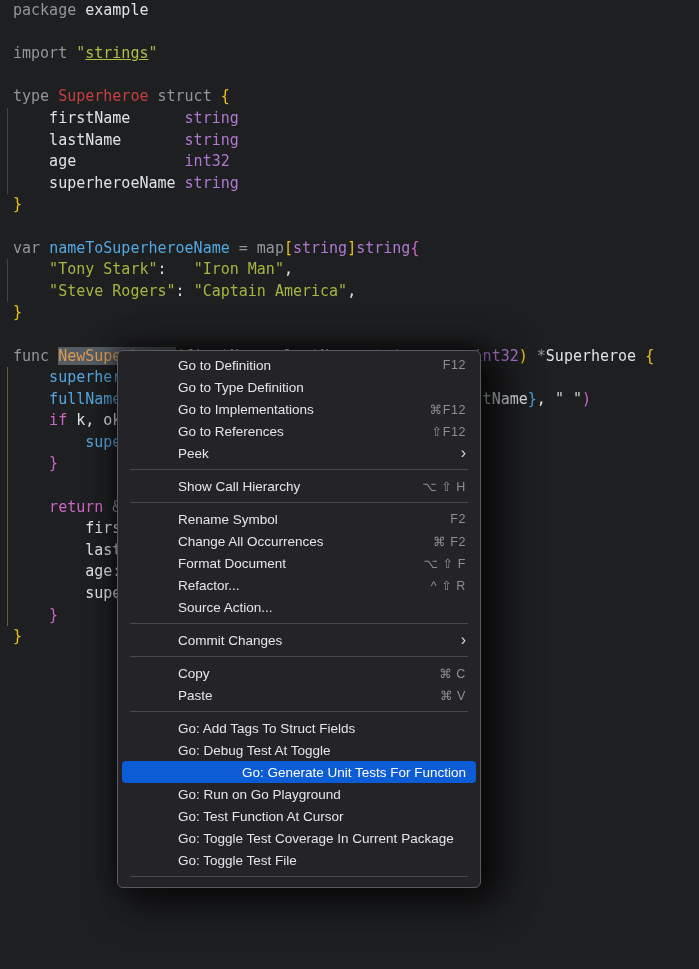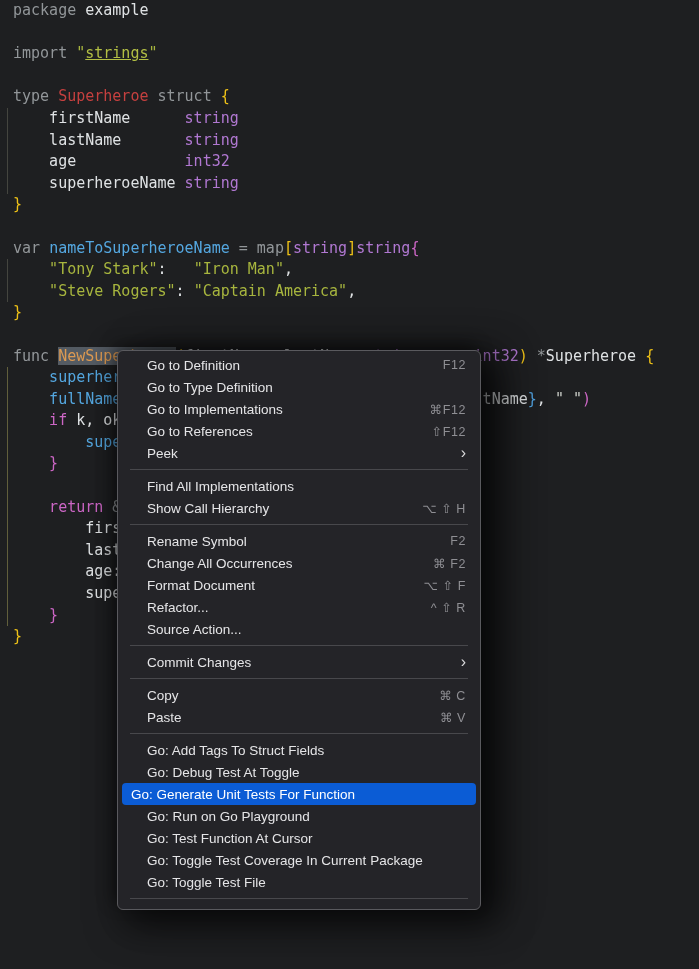--- a/index.html
+++ b/index.html
@@ -25,31 +25,31 @@
     border:1px solid #5a5a5e;
     border-radius:6px;
     padding:3px 0 5px 0;
     z-index:10;
     box-shadow:10px 12px 34px 6px rgba(0,0,0,0.55),
                -4px -6px 16px rgba(0,0,0,0.38),
                22px 2px 40px rgba(0,0,0,0.40);
   }
   .menu-item{
     height:22px;display:flex;align-items:center;justify-content:space-between;
-    padding:0 14px 0 29px;
-    font-size:13.5px;color:#e5e5e7;
+    padding:0 14px 0 13px;
+    font-size:13.5px;color:#e5e5e7;margin-left:47px;
   }
   .menu-item .label{white-space:nowrap;}
   .menu-item .shortcut{
     color:#8f8f94;font-size:12.5px;letter-spacing:0.6px;white-space:nowrap;
   }
   .menu-item .chevron{color:#d8d8da;font-size:16px;line-height:16px;}
   .menu-item.selected{
     background:#0b5cd5;border-radius:4px;
-    margin:0 4px;padding:0 10px 0 9px;color:#ffffff;
+    margin:0 4px;padding:0 10px 0 9px;color:#ffffff;justify-content:flex-end;
   }
   .menu-sep{border-top:1px solid #48484c;margin:5px 12px;}
 </style>
 </head>
 <body>
 
 <div class="editor" style="background: rgb(30, 31, 33);"><div class="code-line"><span style="color: rgb(146, 150, 153);">package </span><span style="color: rgb(223, 226, 228);">example</span></div><div class="code-line">&nbsp;</div><div class="code-line"><span style="color: rgb(146, 150, 153);">import </span><span style="color: rgb(167, 181, 62);">"</span><span style="color: rgb(179, 191, 68); text-decoration: underline;">strings</span><span style="color: rgb(167, 181, 62);">"</span></div><div class="code-line">&nbsp;</div><div class="code-line"><span style="color: rgb(146, 150, 153);">type </span><span style="color: rgb(197, 64, 63);">Superheroe</span><span style="color: rgb(146, 150, 153);"> struct </span><span style="color: rgb(238, 193, 23);">{</span></div><div class="code-line"><span style="color: rgb(223, 226, 228);">    firstName      </span><span style="color: rgb(177, 120, 210);">string</span></div><div class="code-line"><span style="color: rgb(223, 226, 228);">    lastName       </span><span style="color: rgb(177, 120, 210);">string</span></div><div class="code-line"><span style="color: rgb(223, 226, 228);">    age            </span><span style="color: rgb(177, 120, 210);">int32</span></div><div class="code-line"><span style="color: rgb(223, 226, 228);">    superheroeName </span><span style="color: rgb(177, 120, 210);">string</span></div><div class="code-line"><span style="color: rgb(238, 193, 23);">}</span></div><div class="code-line">&nbsp;</div><div class="code-line"><span style="color: rgb(146, 150, 153);">var </span><span style="color: rgb(84, 167, 224);">nameToSuperheroeName</span><span style="color: rgb(146, 150, 153);"> = map</span><span style="color: rgb(238, 193, 23);">[</span><span style="color: rgb(177, 120, 210);">string</span><span style="color: rgb(238, 193, 23);">]</span><span style="color: rgb(177, 120, 210);">string</span><span style="color: rgb(204, 102, 197);">{</span></div><div class="code-line"><span style="color: rgb(167, 181, 62);">    "Tony Stark"</span><span style="color: rgb(223, 226, 228);">:   </span><span style="color: rgb(167, 181, 62);">"Iron Man"</span><span style="color: rgb(223, 226, 228);">,</span></div><div class="code-line"><span style="color: rgb(167, 181, 62);">    "Steve Rogers"</span><span style="color: rgb(223, 226, 228);">: </span><span style="color: rgb(167, 181, 62);">"Captain America"</span><span style="color: rgb(223, 226, 228);">,</span></div><div class="code-line"><span style="color: rgb(238, 193, 23);">}</span></div><div class="code-line">&nbsp;</div><div class="code-line"><span style="color: rgb(146, 150, 153);">func </span><span style="color: rgb(221, 154, 82); background: rgb(84, 91, 99);">NewSuperheroe</span><span style="color: rgb(238, 193, 23);">(</span><span style="color: rgb(223, 226, 228);">firstName, lastName </span><span style="color: rgb(177, 120, 210);">string</span><span style="color: rgb(223, 226, 228);">, age </span><span style="color: rgb(177, 120, 210);">int32</span><span style="color: rgb(238, 193, 23);">)</span><span style="color: rgb(146, 150, 153);"> *</span><span style="color: rgb(223, 226, 228);">Superheroe </span><span style="color: rgb(238, 193, 23);">{</span></div><div class="code-line"><span style="color: rgb(84, 167, 224);">    superheroeName</span><span style="color: rgb(223, 226, 228);"> := </span><span style="color: rgb(84, 167, 224);">nameToSuperheroeName</span><span style="color: rgb(238, 193, 23);">[</span><span style="color: rgb(223, 226, 228);">fullName</span><span style="color: rgb(238, 193, 23);">]</span></div><div class="code-line"><span style="color: rgb(84, 167, 224);">    fullName</span><span style="color: rgb(223, 226, 228);"> := </span><span style="color: rgb(84, 167, 224);">strings</span><span style="color: rgb(223, 226, 228);">.Join</span><span style="color: rgb(204, 102, 197);">(</span><span style="color: rgb(79, 159, 219);">[]</span><span style="color: rgb(177, 120, 210);">string</span><span style="color: rgb(79, 159, 219);">{</span><span style="color: rgb(223, 226, 228);">firstName, lastName</span><span style="color: rgb(79, 159, 219);">}</span><span style="color: rgb(223, 226, 228);">, </span><span style="color: rgb(205, 208, 202);">" "</span><span style="color: rgb(204, 102, 197);">)</span></div><div class="code-line"><span style="color: rgb(204, 102, 197);">    if </span><span style="color: rgb(223, 226, 228);">k, ok := </span><span style="color: rgb(84, 167, 224);">nameToSuperheroeName</span><span style="color: rgb(238, 193, 23);">[</span><span style="color: rgb(223, 226, 228);">fullName</span><span style="color: rgb(238, 193, 23);">]</span><span style="color: rgb(223, 226, 228);">; ok </span><span style="color: rgb(204, 102, 197);">{</span></div><div class="code-line"><span style="color: rgb(84, 167, 224);">        superheroeName</span><span style="color: rgb(223, 226, 228);"> = k</span></div><div class="code-line"><span style="color: rgb(204, 102, 197);">    }</span></div><div class="code-line">&nbsp;</div><div class="code-line"><span style="color: rgb(204, 102, 197);">    return </span><span style="color: rgb(146, 150, 153);">&amp;</span><span style="color: rgb(223, 226, 228);">Superheroe</span><span style="color: rgb(204, 102, 197);">{</span></div><div class="code-line"><span style="color: rgb(223, 226, 228);">        firstName:      firstName,</span></div><div class="code-line"><span style="color: rgb(223, 226, 228);">        lastName:       lastName,</span></div><div class="code-line"><span style="color: rgb(223, 226, 228);">        age:            age,</span></div><div class="code-line"><span style="color: rgb(223, 226, 228);">        superheroeName: superheroName,</span></div><div class="code-line"><span style="color: rgb(204, 102, 197);">    }</span></div><div class="code-line"><span style="color: rgb(238, 193, 23);">}</span></div></div>
 <div class="context-menu" style="background: rgb(36, 36, 40);">
     <div class="menu-item">
       <span class="label">Go to Definition</span>
@@ -64,23 +64,20 @@
     </div>
     <div class="menu-item">
       <span class="label">Go to References</span>
       <span class="shortcut">⇧F12</span>
     </div>
     <div class="menu-item">
       <span class="label">Peek</span>
       <span class="chevron">›</span>
     </div>
     <div class="menu-sep"></div>
-    <div class="menu-item">
-      <span class="label">Find All Implementations</span>
-    </div>
     <div class="menu-item">
       <span class="label">Show Call Hierarchy</span>
       <span class="shortcut">⌥ ⇧ H</span>
     </div>
     <div class="menu-sep"></div>
     <div class="menu-item">
       <span class="label">Rename Symbol</span>
       <span class="shortcut">F2</span>
     </div>
     <div class="menu-item">

